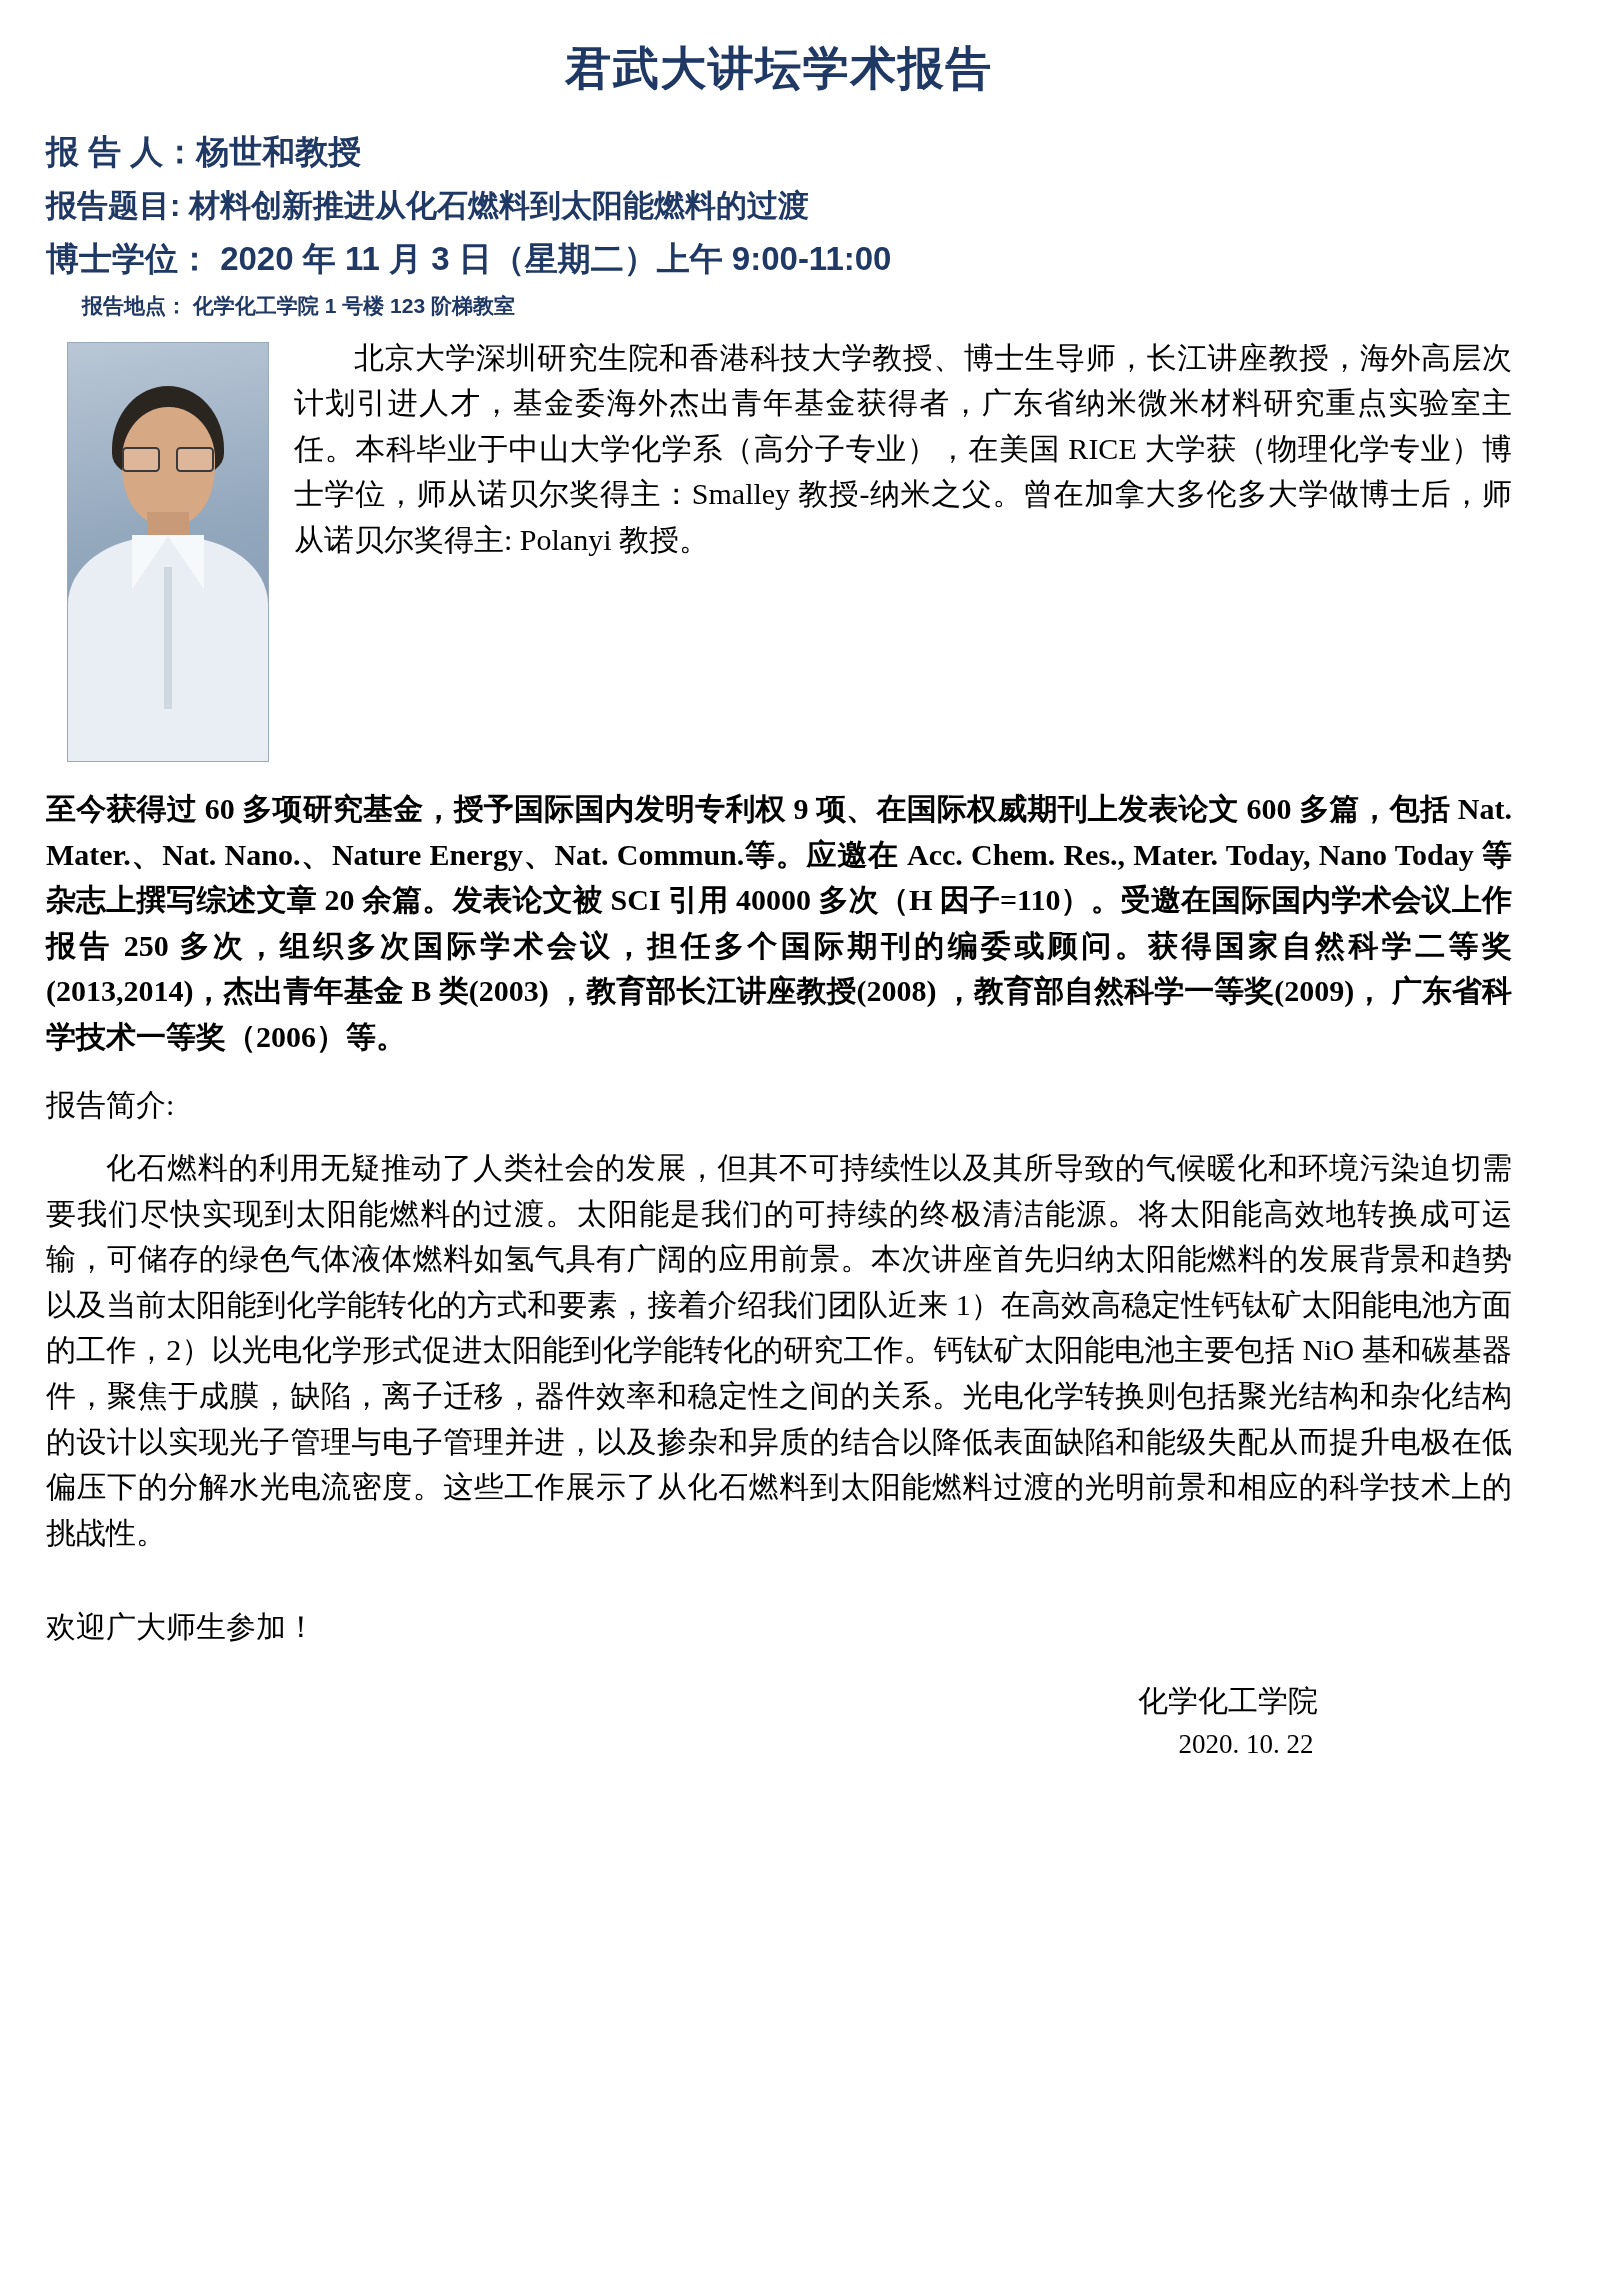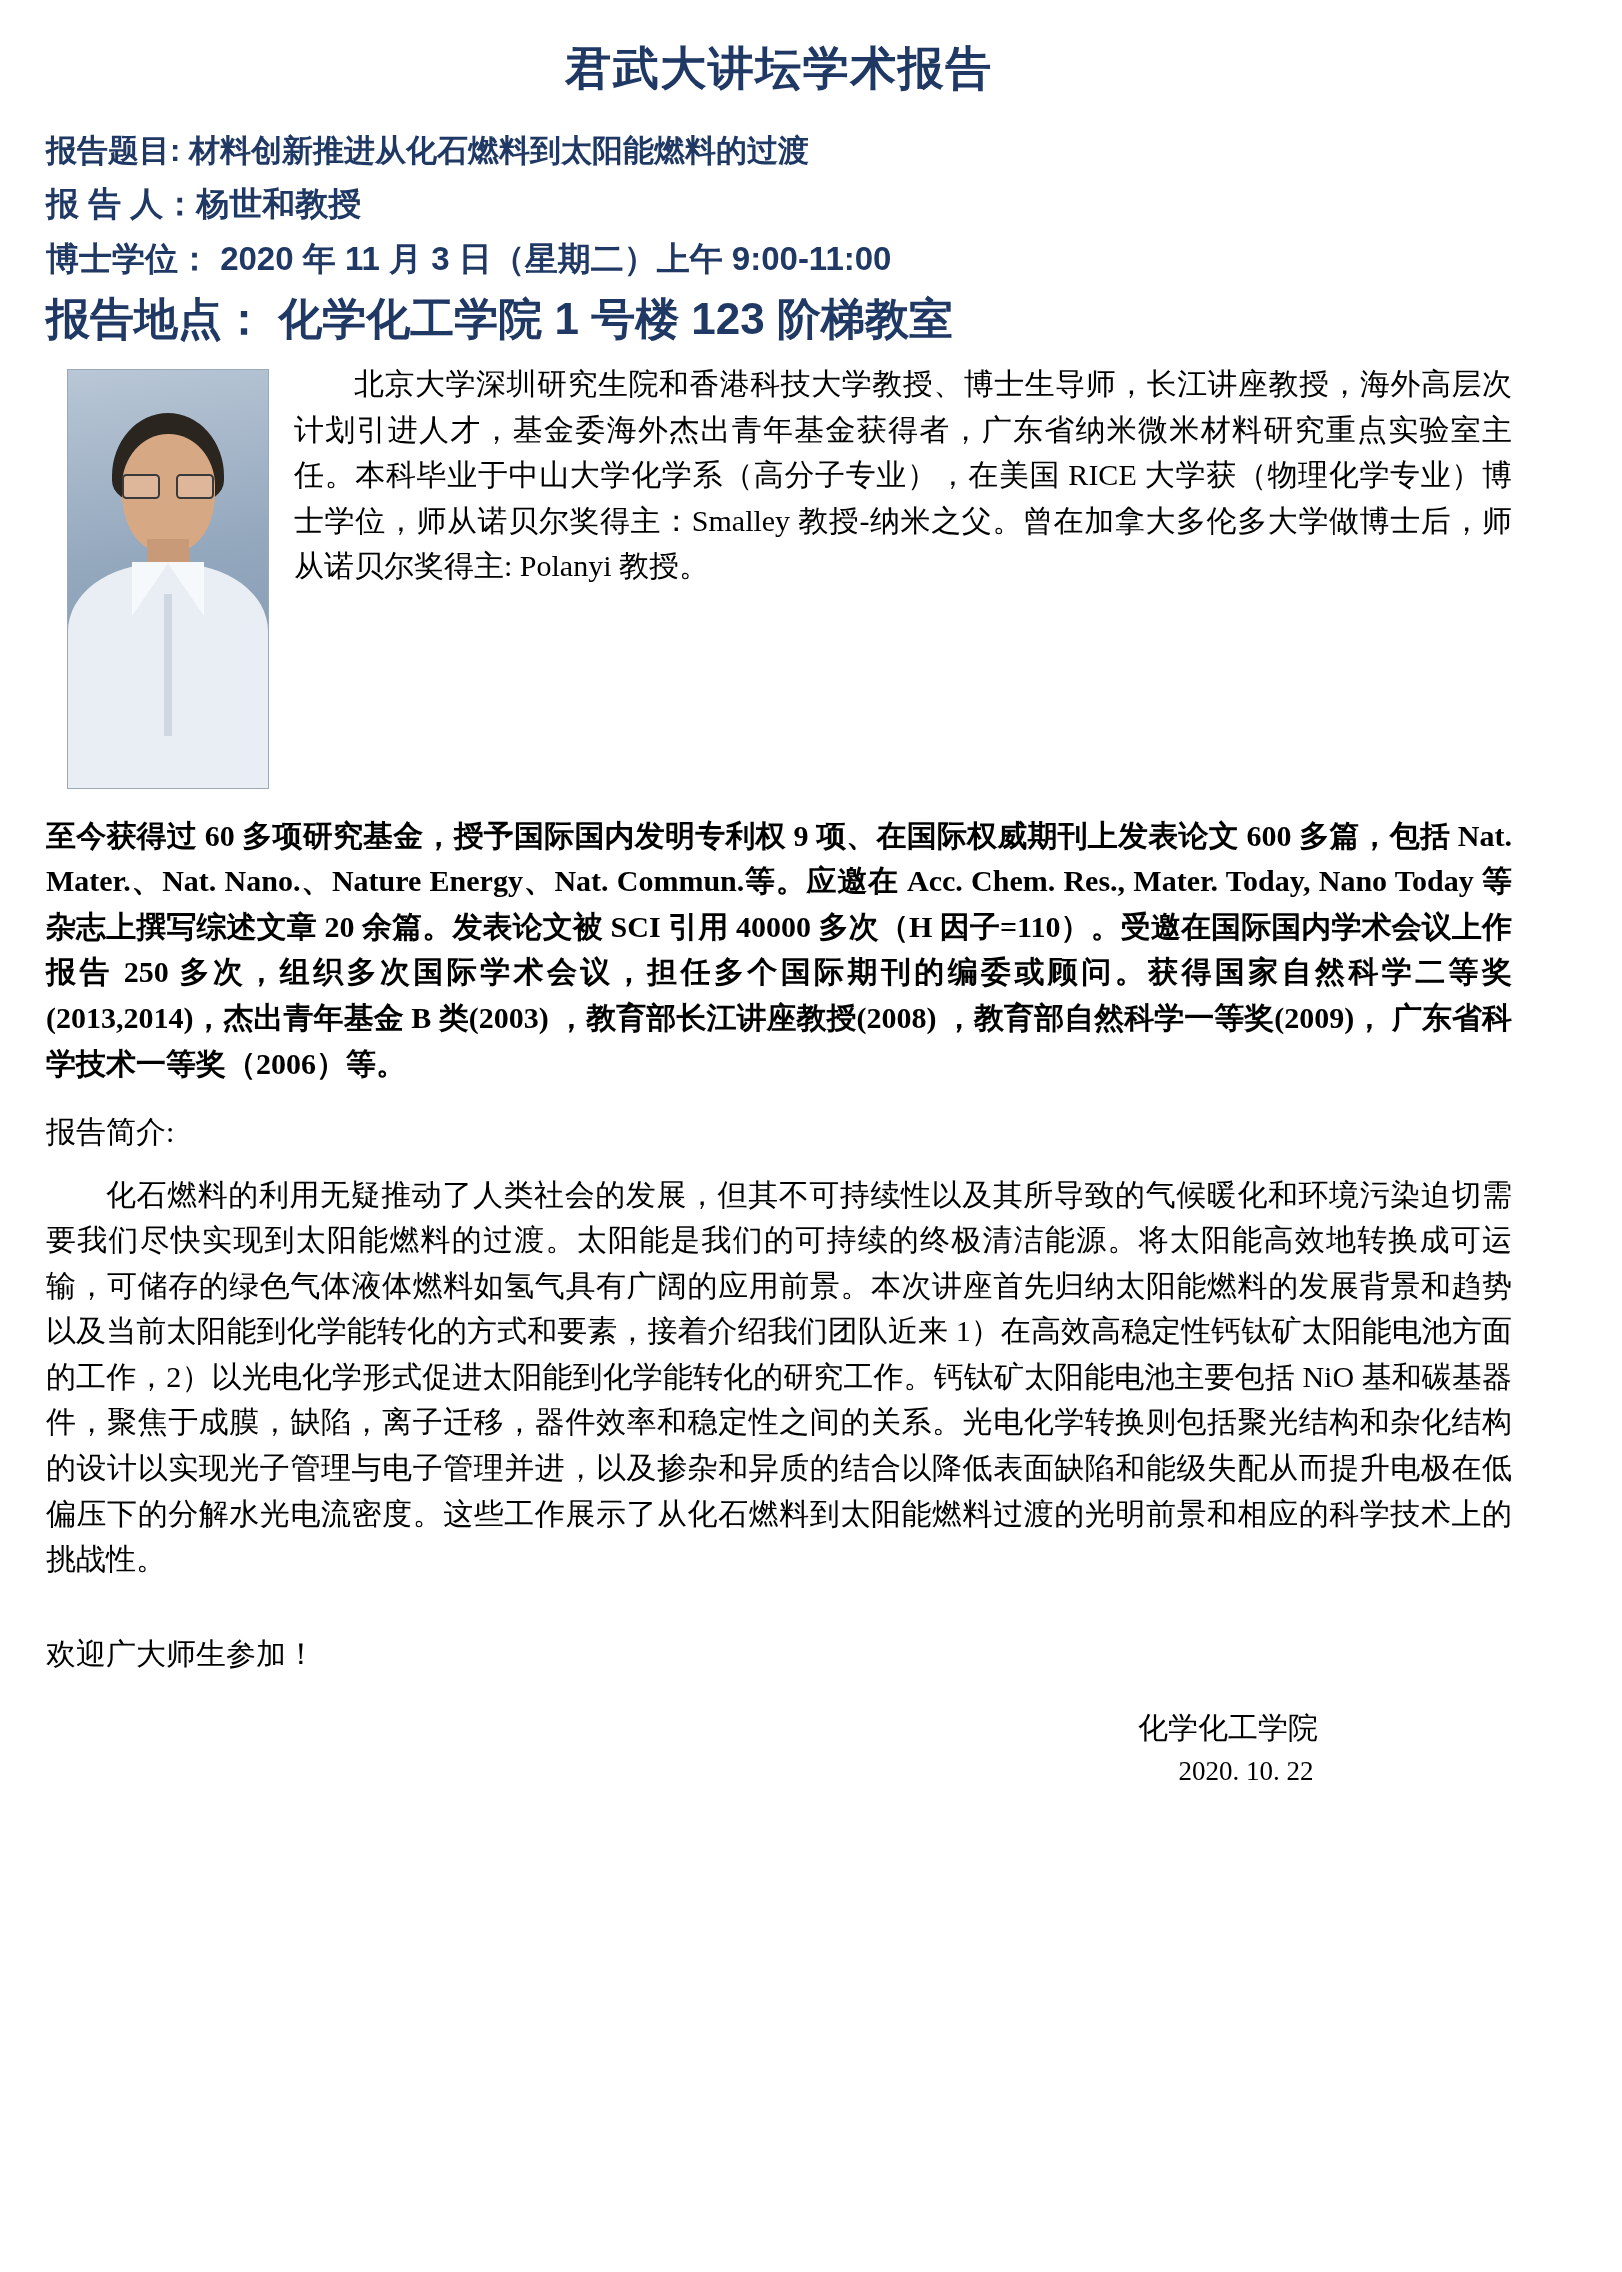--- a/index.html
+++ b/index.html
@@ -42,21 +42,21 @@
     font-weight: bold;
     color: #1F3864;
     margin: 0 0 16.4px 0;
     line-height: 1.15;
     white-space: nowrap;
   }
   .meta-line .lbl { }
   .meta-size-1 { font-size: 33px; }
   .meta-size-2 { font-size: 31px; }
   .meta-size-3 { font-size: 33px; }
-  .meta-size-4 { font-size: 44px; }
+  .meta-size-4 { font-size: 21px; margin-left: 36px; }
 
   
   .bio-wrap {
     margin-top: 13.4px;
     overflow: hidden;
   }
   .photo {
     float: left;
     width: 200px;
     height: 418px;
@@ -208,25 +208,25 @@
   .clearfix::after { content: ""; display: block; clear: both; }
 </style>
 </head>
 <body>
 
 <div class="page">
 
   <div class="doc-title">君武大讲坛学术报告</div>
 
   <div class="meta-block">
+    <div class="meta-line meta-size-1">
+      <span class="lbl">报 告 人：</span><span class="val">杨世和教授</span>
+    </div>
     <div class="meta-line meta-size-2">
       <span class="lbl">报告题目:</span><span class="val"> 材料创新推进从化石燃料到太阳能燃料的过渡</span>
-    </div>
-    <div class="meta-line meta-size-1">
-      <span class="lbl">报 告 人：</span><span class="val">杨世和教授</span>
     </div>
     <div class="meta-line meta-size-3">
       <span class="lbl">博士学位：</span><span class="val"> 2020 年 11 月 3 日（星期二）上午 9:00-11:00</span>
     </div>
     <div class="meta-line meta-size-4">
       <span class="lbl">报告地点：</span><span class="val"> 化学化工学院 1 号楼 123 阶梯教室</span>
     </div>
   </div>
 
   <div class="bio-wrap clearfix">

